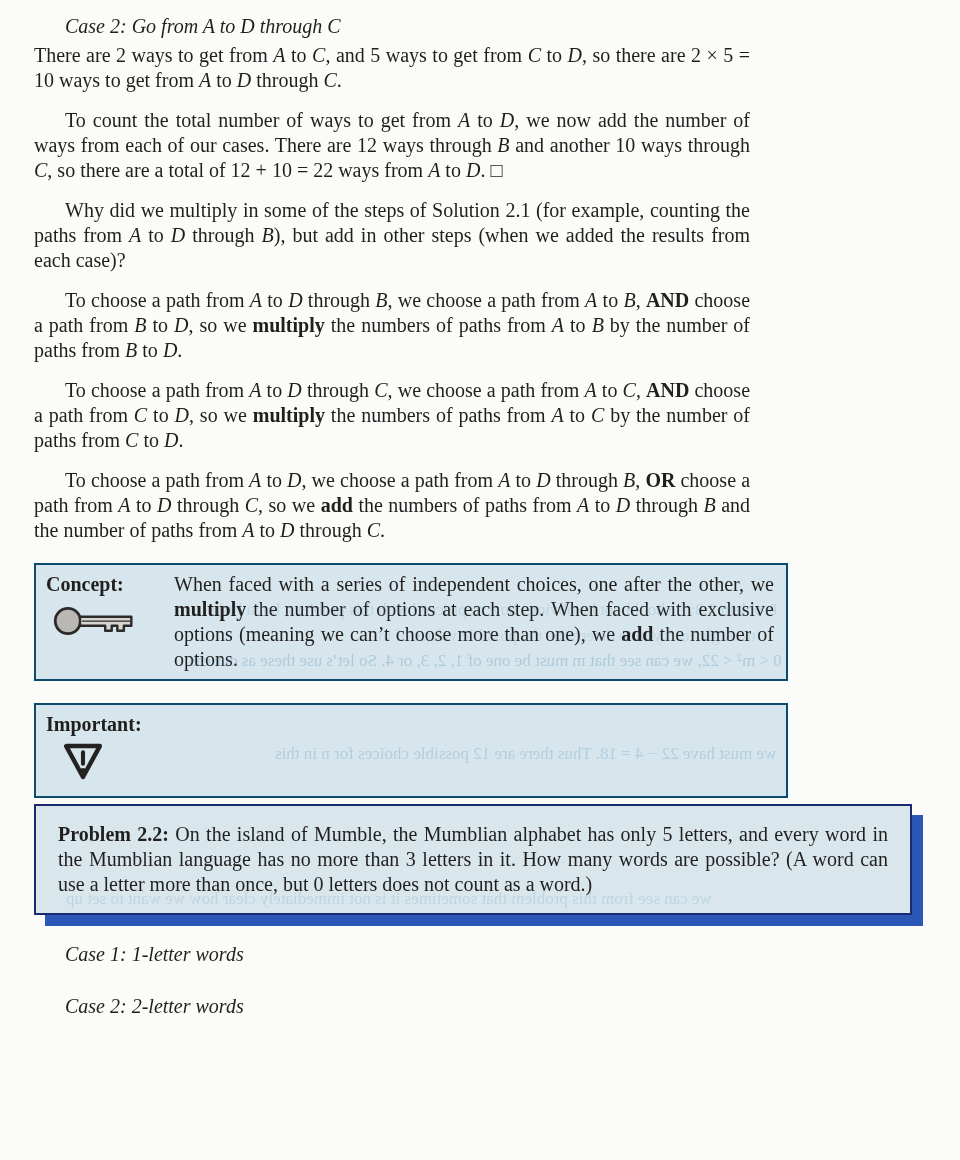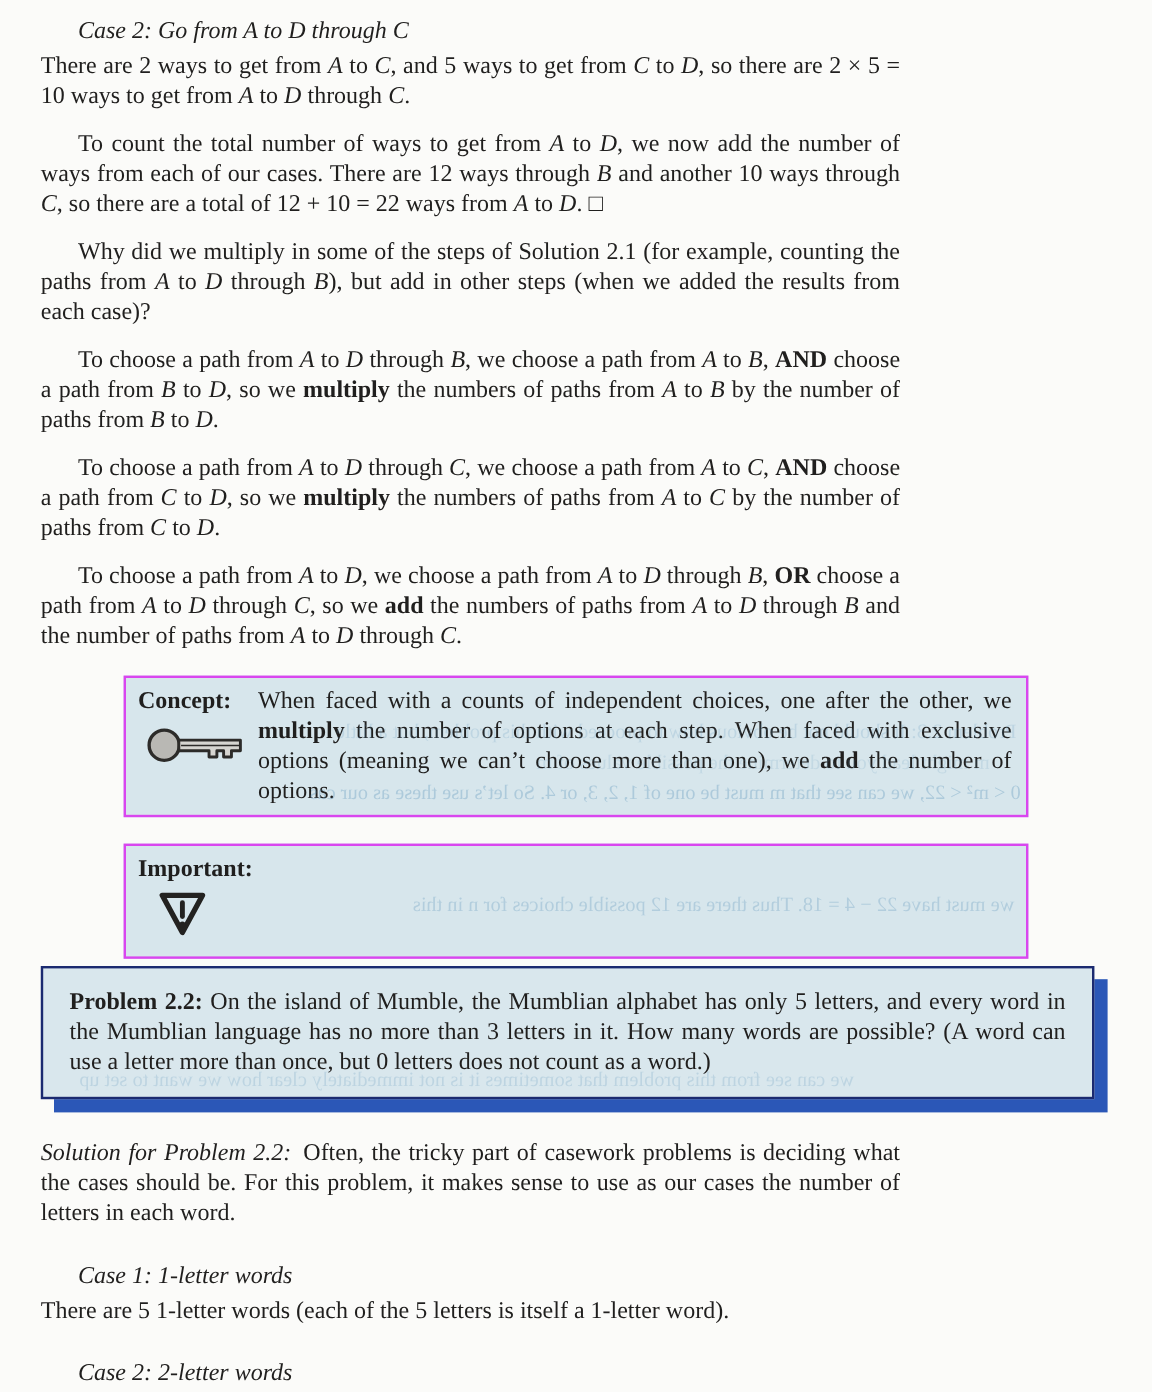--- a/index.html
+++ b/index.html
@@ -29,26 +29,26 @@
     text-align: left;
   }
   .b { font-weight: bold; }
   .i { font-style: italic; }
 
   
   .callout {
     position: relative;
     box-sizing: border-box;
     width: 754px;
-    margin-left: 69px;
     background: #d7e6ec;
-    border: 2px solid #d946ef;
+    border: 2px solid #0c4a6e;
     display: flex;
     padding: 7px 12px 7px 10px;
     overflow: hidden;
+    gap: 28px;
   }
   .callout-left {
     width: 100px;
     flex: 0 0 100px;
   }
   .callout-label {
     font-weight: bold;
     white-space: nowrap;
   }
   .callout-icon { margin: 4px 0 0 6px; }
@@ -112,21 +112,21 @@
     <div class="callout-left">
       <div class="callout-label">Concept:</div>
       <div class="callout-icon">
         <svg width="84" height="40" viewBox="0 0 90 42">
           <circle cx="17" cy="21" r="13.5" fill="#b9b8b4" stroke="#2c2b29" stroke-width="3"></circle>
           <path d="M30,16.5 L85,16.5 L85,26 L77,26 L77,31.5 L70,31.5 L70,26 L64,26 L64,31.5 L57,31.5 L57,26 L30,26 Z" fill="#d6d5d1" stroke="#2c2b29" stroke-width="2.6" stroke-linejoin="round"></path>
           <line x1="32" y1="21.2" x2="84" y2="21.2" stroke="#2c2b29" stroke-width="1.4"></line>
         </svg>
       </div>
     </div>
-    <div class="callout-body"><span>When faced with a counts of independent choices, one after the other, we </span><span class="b">multiply</span><span> the number of options at each step.  When faced with exclusive options (meaning we can’t choose more than one), we </span><span class="b">add</span><span> the number of options.</span></div>
+    <div class="callout-body"><span>When faced with a series of independent choices, one after the other, we </span><span class="b">multiply</span><span> the number of options at each step.  When faced with exclusive options (meaning we can’t choose more than one), we </span><span class="b">add</span><span> the number of options.</span></div>
     <div class="bleed bleed-c1">Problem 2.3:  It should not be obvious how to proceed with this problem, but a little</div>
     <div class="bleed bleed-c2">m might lead you to determine the possible values of m</div>
     <div class="bleed bleed-c3">0 &lt; m² &lt; 22, we can see that m must be one of 1, 2, 3, or 4. So let’s use these as our cas</div>
   </div>
 
 
   <div class="callout important-box">
     <div class="callout-left">
       <div class="callout-label">Important:</div>
       <div class="callout-icon" style="margin-left:14px">
@@ -139,20 +139,18 @@
     </div>
     <div class="bleed bleed-i1">we must have 22 − 4 = 18. Thus there are 12 possible choices for n in this</div>
   </div>
 
 
   <div class="problem-box">
     <p class="para"><span class="b">Problem 2.2:</span><span> On the island of Mumble, the Mumblian alphabet has only 5 letters, and every word in the Mumblian language has no more than 3 letters in it.  How many words are possible? (A word can use a letter more than once, but 0 letters does not count as a word.)</span></p>
     <div class="bleed bleed-p1">we can see from this problem that sometimes it is not immediately clear how we want to set up</div>
   </div>
 
-  <p class="para solution-para"><span class="i">Solution for Problem 2.2:</span><span> Often, the tricky part of casework problems is deciding what the cases should be.  For this problem, it makes sense to use as our cases the number of letters in each word.</span></p>
 
   <p class="case-heading sub-heading-gap"><span class="i">Case 1: 1-letter words</span></p>
-  <p class="para"><span>There are 5 1-letter words (each of the 5 letters is itself a 1-letter word).</span></p>
 
   <p class="case-heading sub-heading-gap"><span class="i">Case 2: 2-letter words</span></p>
 
 </div>
 
 </body></html>

